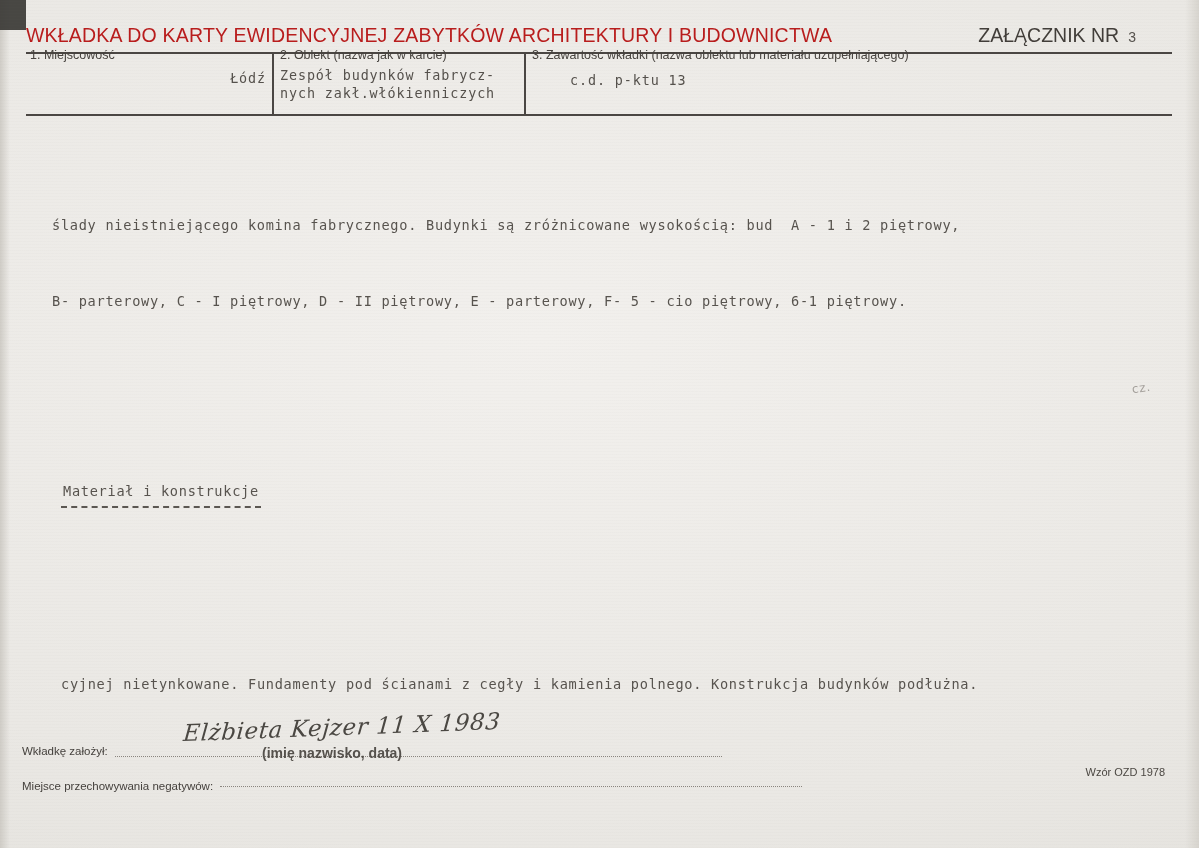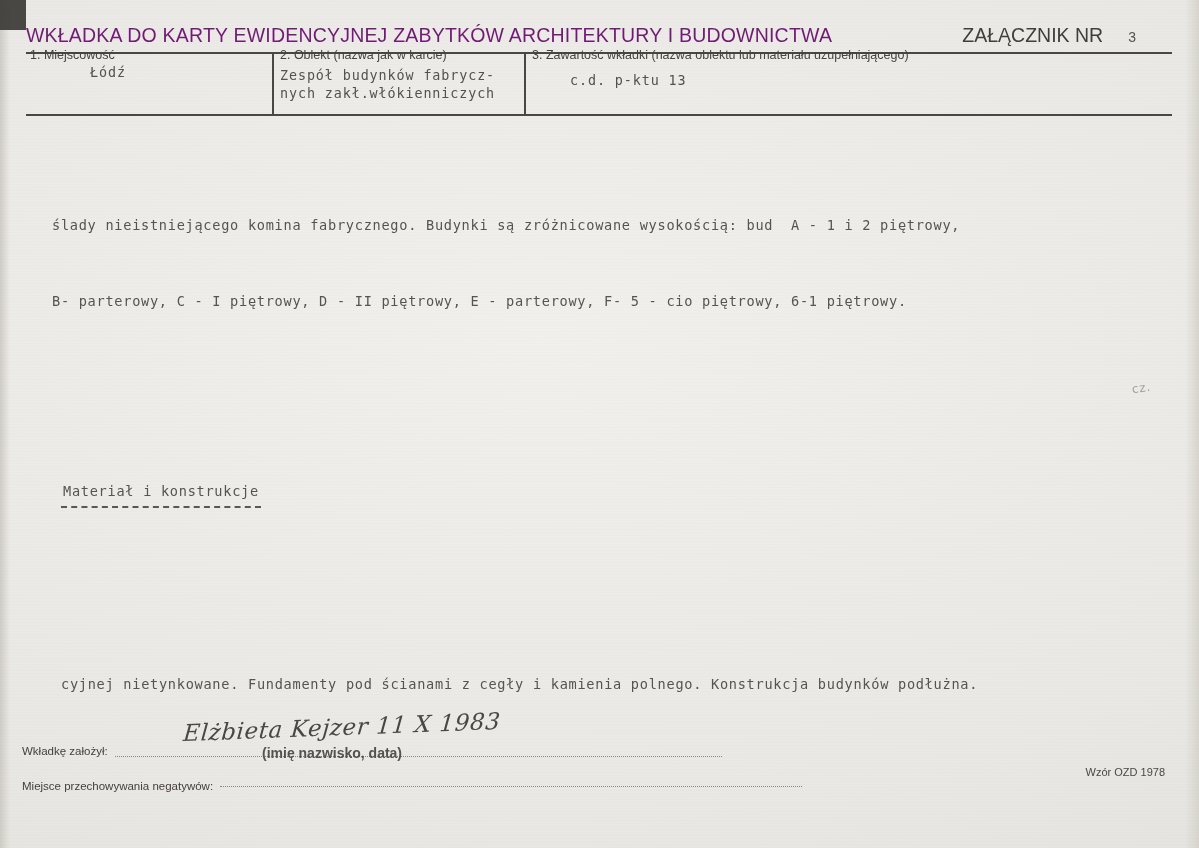--- a/index.html
+++ b/index.html
@@ -57,27 +57,27 @@
     position: absolute;
     left: 26px; top: 24px;
     width: 1146px;
     display: flex;
     align-items: baseline;
     justify-content: space-between;
   }
   .form-title {
     font-size: 19.5px;
     letter-spacing: .2px;
-    color: #701a75;
+    color: #b91c1c;
     white-space: nowrap;
   }
   .annex-wrap {
     display: flex;
     align-items: baseline;
-    gap: 25px;
+    gap: 9px;
     padding-right: 36px;
   }
   .annex-label {
     font-size: 19.5px;
     color: #413d39;
     white-space: nowrap;
   }
   .annex-number {
     font-size: 14px;
     color: #56524d;
@@ -114,21 +114,21 @@
     white-space: nowrap;
   }
   .cell-value {
     font-family: "DejaVu Sans Mono", "Liberation Mono", monospace;
     font-size: 13.4px;
     color: #55514c;
     letter-spacing: .9px;
     white-space: pre;
   }
   .cell-1 { left: 30px; width: 236px; }
-  .cell-1 .cell-value { margin-top: 3px; margin-left: 60px; }
+  .cell-1 .cell-value { margin-top: 9px; margin-left: 60px; text-align: right; }
   .cell-2 { left: 280px; width: 238px; }
   .cell-2 .cell-value { margin-top: 5px; line-height: 1.35; }
   .cell-3 { left: 532px; width: 620px; }
   .cell-3 .cell-value { margin-top: 11px; margin-left: 38px; }
 
   
   .body-text {
     position: absolute;
     left: 52px; top: 137px;
     width: 1105px;

